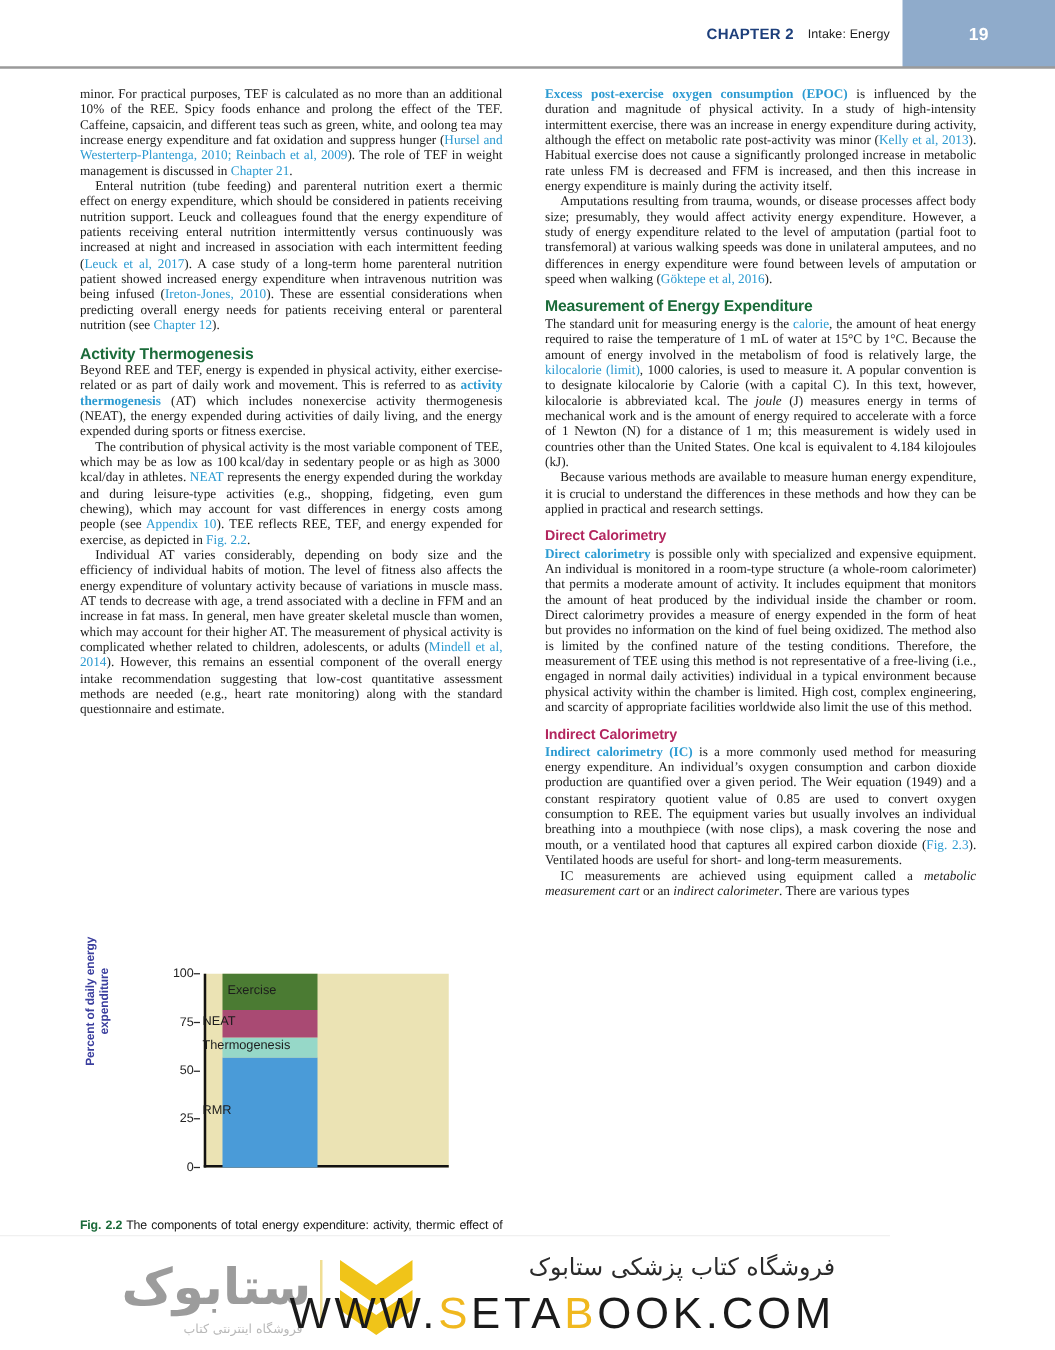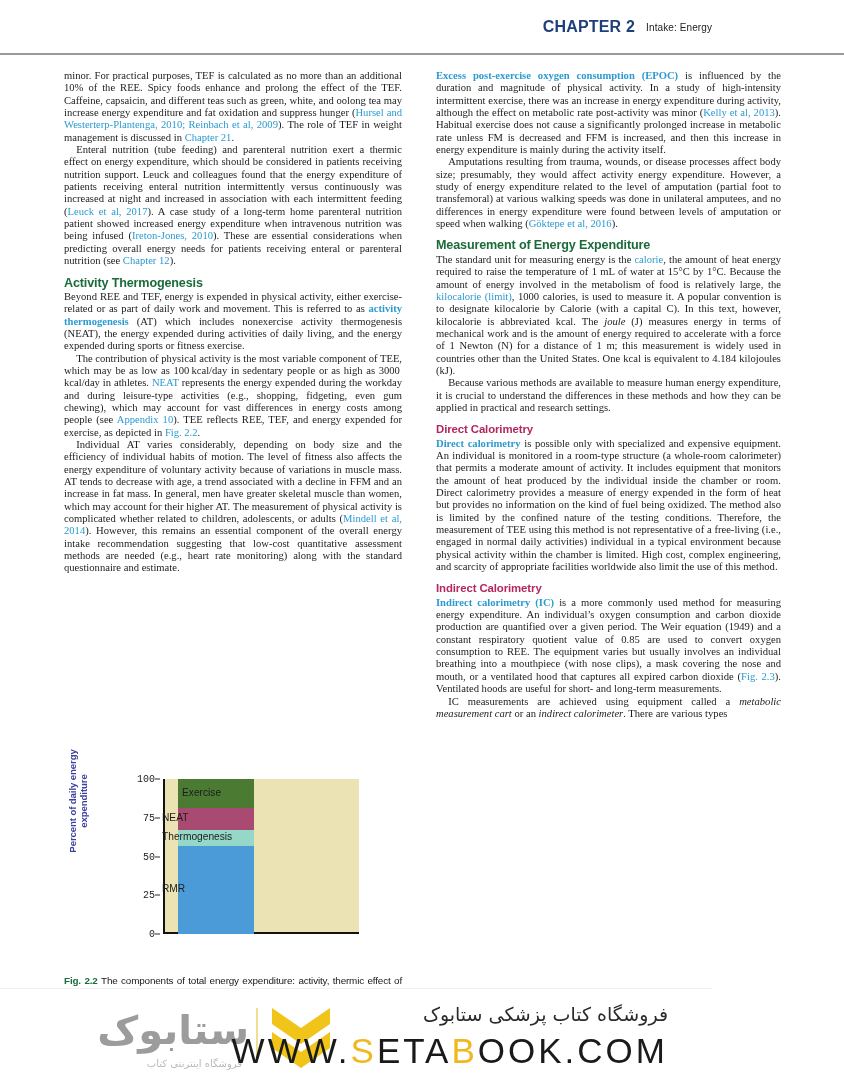--- a/index.html
+++ b/index.html
@@ -27,21 +27,21 @@
   }
   .page-num {
     color:#ffffff; font-family:"Liberation Sans", sans-serif;
     font-size:14px; font-weight:bold; letter-spacing:.3px;
   }
   .running-head {
     position:absolute; right:132px; top:0; height:54px;
     display:flex; align-items:center; gap:11px;
     font-family:"Liberation Sans", sans-serif;
   }
-  .rh-chapter { color:#1d3f7b; font-size:16px; font-weight:bold; letter-spacing:.2px; }
+  .rh-chapter { color:#1d3f7b; font-size:12px; font-weight:bold; letter-spacing:.2px; }
   .rh-title { color:#222; font-size:10px; letter-spacing:.1px; }
 
   
   .cols { position:absolute; top:70px; left:0; width:844px; }
   .col {
     position:absolute; top:0;
     font-size:10.6px; line-height:12.35px;
     text-align:justify; color:#1c1c1c;
     -webkit-hyphens:auto; hyphens:auto;
   }
@@ -82,21 +82,21 @@
     margin-left:-31px;
     font-family:"Liberation Sans", sans-serif;
     font-size:9.6px; color:#3b3f9e; font-weight:bold;
     text-align:center; letter-spacing:-0.1px;
   }
   .ticks {
     position:absolute; left:66px; top:0; width:30px; height:155px;
   }
   .tick {
     position:absolute; right:5px;
-    font-family:Liberation Mono, monospace;
+    font-family:Liberation Sans, sans-serif;
     font-size:10px; color:#232323;
     transform:translateY(-50%);
   }
   .tickmark {
     position:absolute; right:0; width:5px; height:1px; background:#2a2a2a;
     transform:translateY(-50%);
   }
   .plot {
     position:absolute; left:99px; top:0; width:196px; height:155px;
     background:#ebe3b4;
@@ -159,20 +159,23 @@
   }
   .site-url .hl { color:#f0b81f; }
 </style>
 </head>
 <body>
 
 <div class="page-header">
   <div class="running-head">
     <span class="rh-chapter">CHAPTER 2</span>
     <span class="rh-title">Intake: Energy</span>
+  </div>
+  <div class="page-num-box">
+    <span class="page-num">19</span>
   </div>
   <div class="header-rule"></div>
 </div>
 
 <div class="cols">
 
   <div class="col col-left">
 
     <p class="first">minor. For practical purposes, TEF is calculated as no more than an
       additional 10% of the REE. Spicy foods enhance and prolong the effect of the TEF. Caffeine, capsaicin, and different teas such as green, white,

